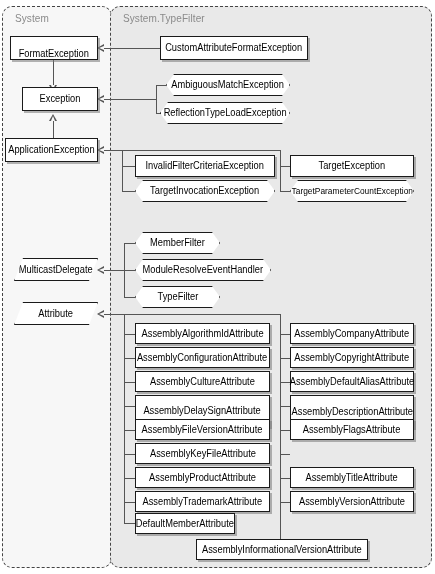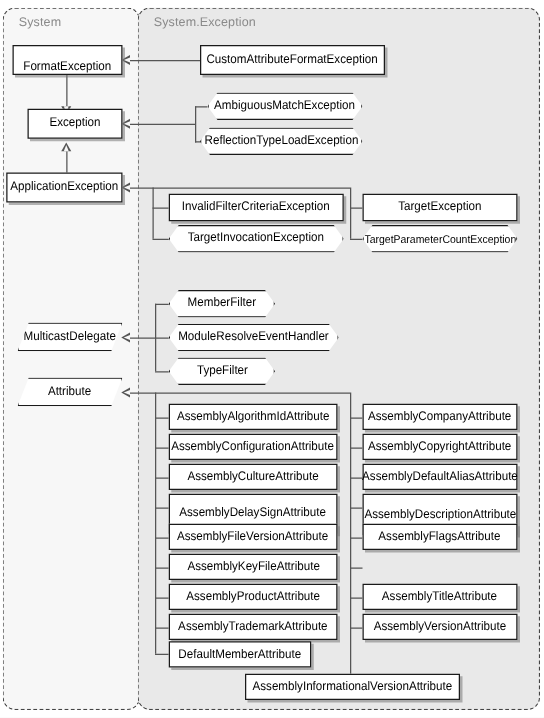--- a/index.html
+++ b/index.html
@@ -49,21 +49,21 @@
 </head>
 <body>
 
 <div id="diagram">
 
   <div class="pkg pkg-system">
     <span class="pkg-title">System</span>
   </div>
 
   <div class="pkg pkg-reflection">
-    <span class="pkg-title">System.Exception</span>
+    <span class="pkg-title">System.TypeFilter</span>
   </div>
 
   <div class="ln lv" style="left:53px;top:60px;height:25px;"></div>
   <div class="arrow-down" style="left:49px;top:85px;"></div>
 
   <div class="ln lv" style="left:53px;top:121px;height:22px;"></div>
   <div class="arrow-down" style="left:49px;top:114px;transform:rotate(180deg);"></div>
 
   <div class="arrow-left" style="left:97px;top:44px;"></div>
   <div class="ln lh" style="left:104px;top:48px;width:56px;"></div>
@@ -192,21 +192,21 @@
   </div>
   <div class="node n-class" style="left:135px;top:443px;width:135px;height:21px;">
     <span class="lbl">AssemblyKeyFileAttribute</span>
   </div>
   <div class="node n-class" style="left:135px;top:467px;width:135px;height:21px;">
     <span class="lbl">AssemblyProductAttribute</span>
   </div>
   <div class="node n-class" style="left:135px;top:491px;width:135px;height:21px;">
     <span class="lbl">AssemblyTrademarkAttribute</span>
   </div>
-  <div class="node n-class" style="left:135px;top:513px;width:114px;height:21px;">
+  <div class="node n-class" style="left:135px;top:513px;width:100px;height:21px;">
     <span class="lbl">DefaultMemberAttribute</span>
   </div>
 
   <div class="node n-class" style="left:290px;top:323px;width:124px;height:21px;">
     <span class="lbl">AssemblyCompanyAttribute</span>
   </div>
   <div class="node n-class" style="left:290px;top:347px;width:124px;height:21px;">
     <span class="lbl">AssemblyCopyrightAttribute</span>
   </div>
   <div class="node n-class" style="left:290px;top:371px;width:124px;height:21px;">

